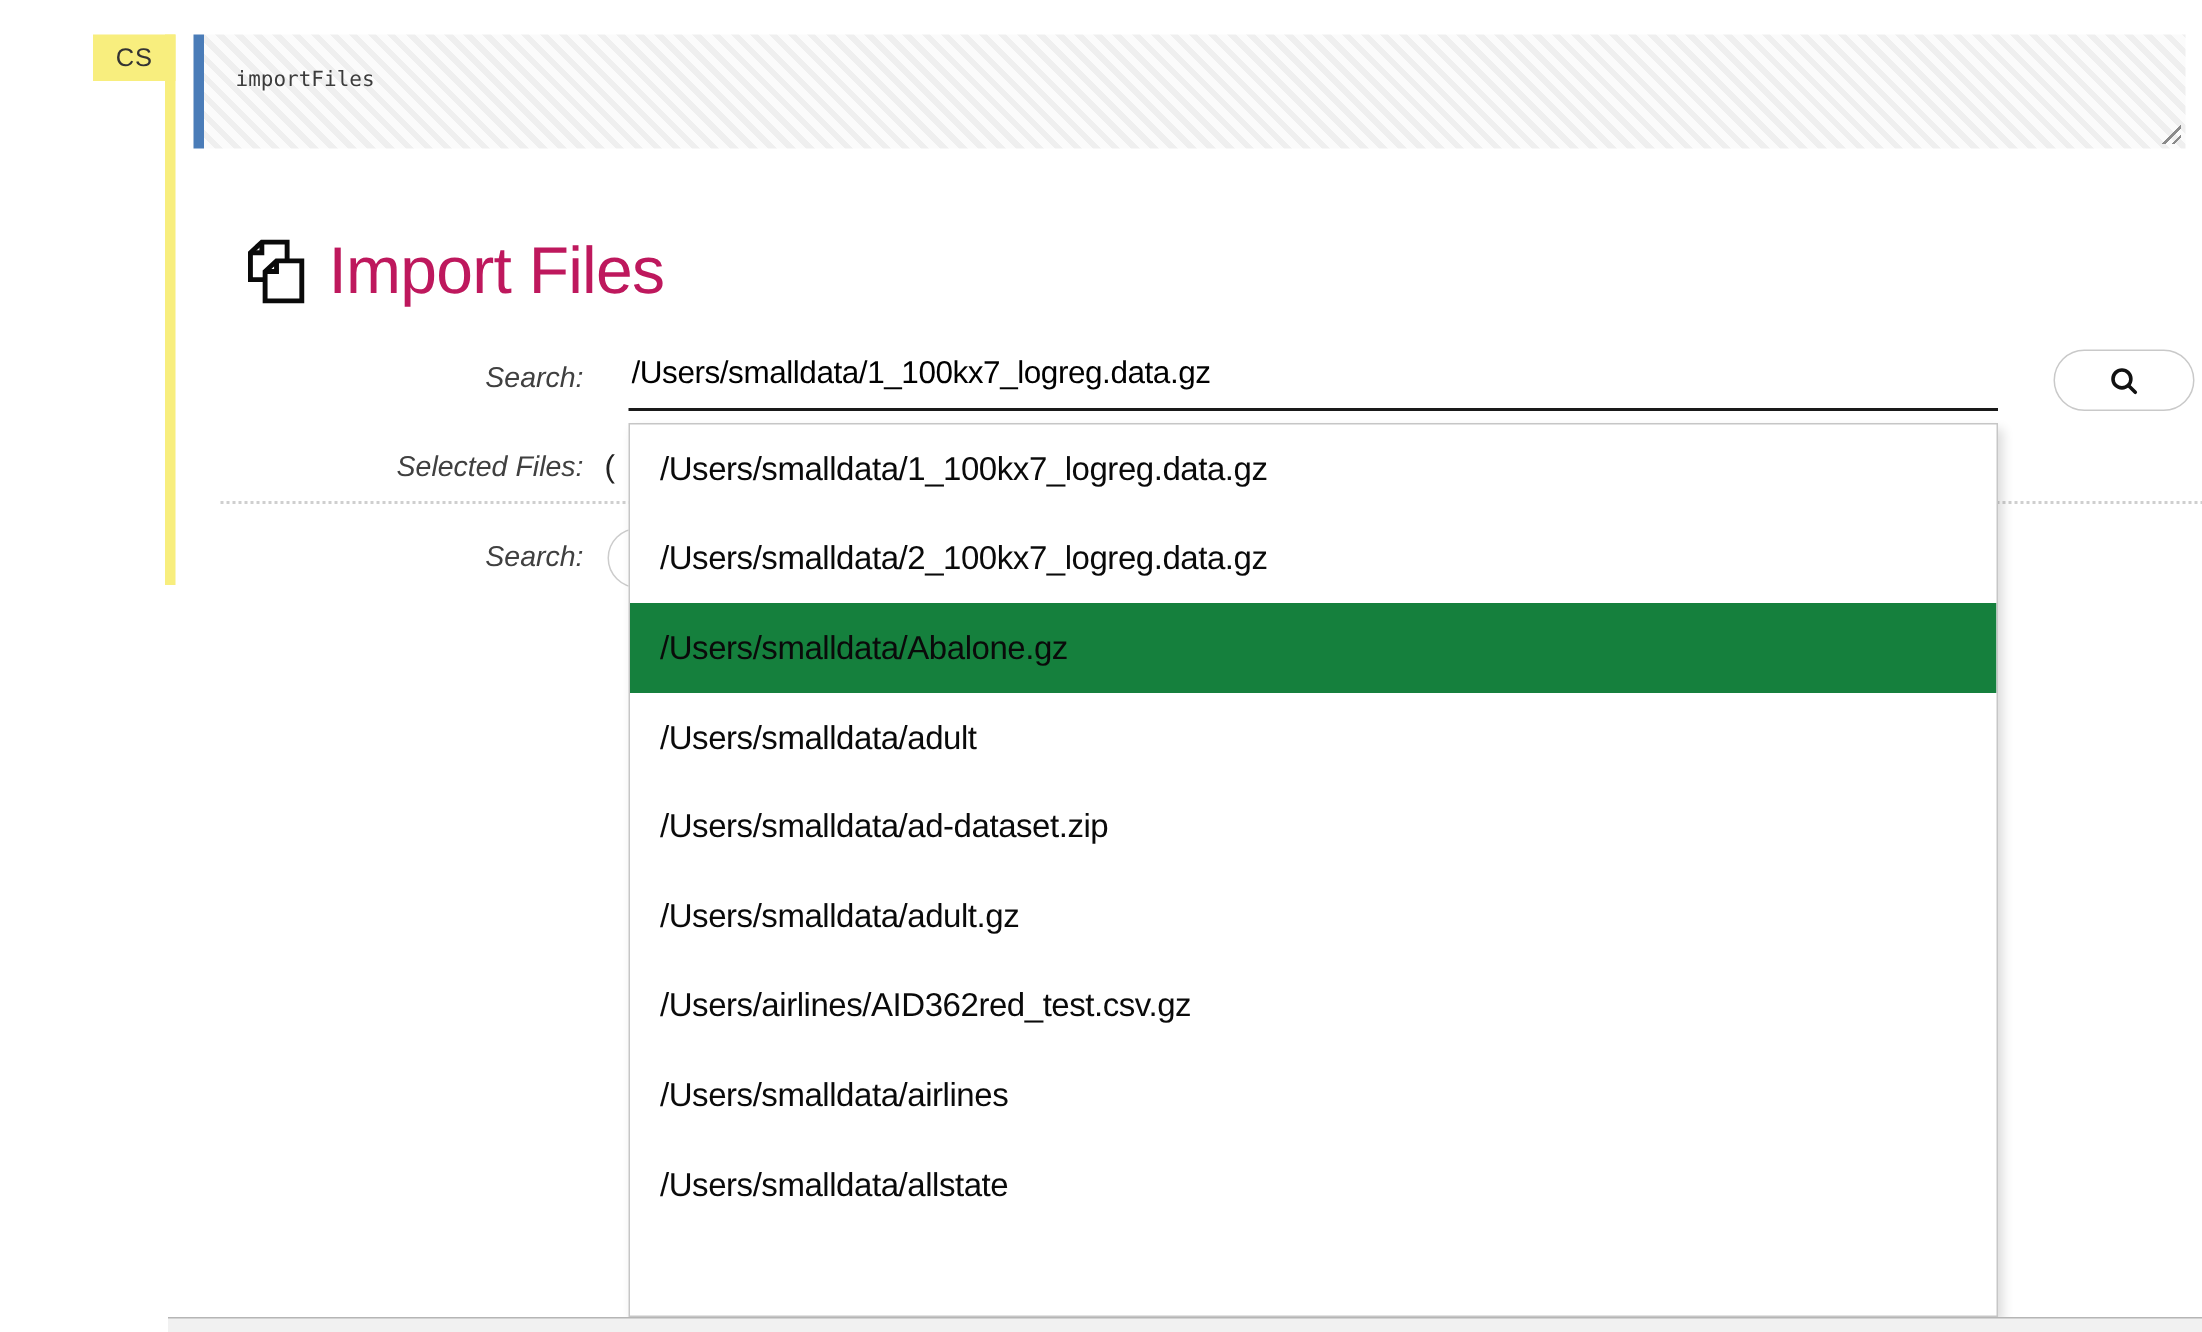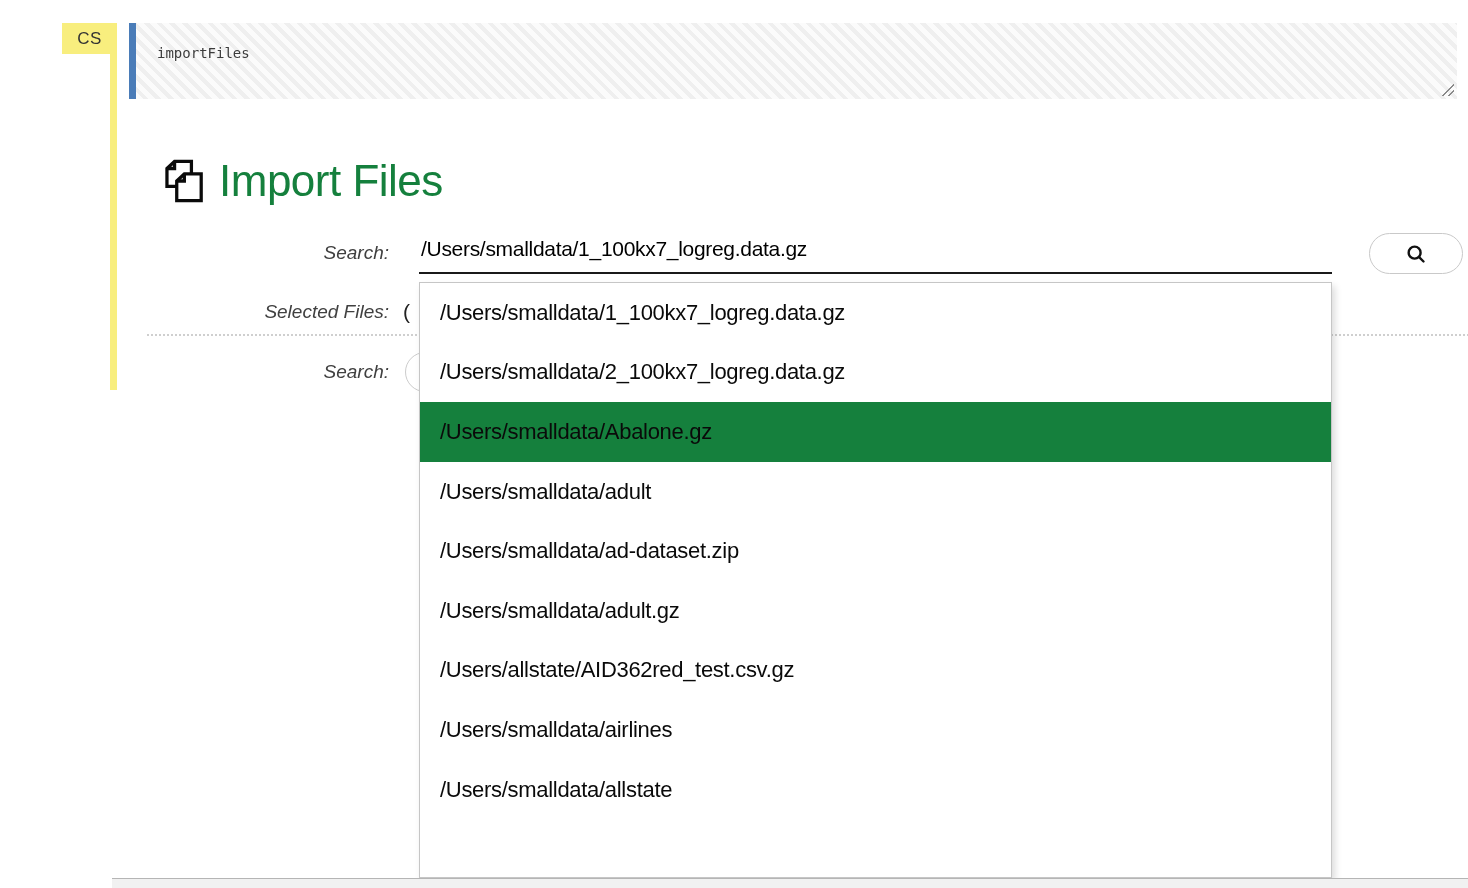--- a/index.html
+++ b/index.html
@@ -47,21 +47,21 @@
     color: #111111; cursor: pointer;
   }
 
   
   .title-row {
     position: absolute; left: 111px; top: 150px; height: 62px;
     display: flex; align-items: center; gap: 14px;
   }
   .files-icon { width: 50px; height: 46px; flex: 0 0 auto; }
   .page-title {
-    font-size: 44px; font-weight: 500; color: #15803d; letter-spacing: -0.5px;
+    font-size: 44px; font-weight: 500; color: #be185d; letter-spacing: -0.5px;
     white-space: nowrap;
   }
 
   
   .form-label {
     position: absolute; left: 0; width: 345px; text-align: right;
     font-style: italic; font-size: 19px; color: #404040; line-height: 26px;
     white-space: nowrap;
   }
   .lbl-search   { top: 240px; }
@@ -162,19 +162,19 @@
   <div class="form-label lbl-actions">Search:</div>
   <div class="actions-pill-stub"></div>
 
   <div class="dropdown" id="dropdown">
       <div class="dropdown-item">/Users/smalldata/1_100kx7_logreg.data.gz</div>
       <div class="dropdown-item">/Users/smalldata/2_100kx7_logreg.data.gz</div>
       <div class="dropdown-item highlighted">/Users/smalldata/Abalone.gz</div>
       <div class="dropdown-item">/Users/smalldata/adult</div>
       <div class="dropdown-item">/Users/smalldata/ad-dataset.zip</div>
       <div class="dropdown-item">/Users/smalldata/adult.gz</div>
-      <div class="dropdown-item">/Users/allstate/AID362red_test.csv.gz</div>
+      <div class="dropdown-item">/Users/airlines/AID362red_test.csv.gz</div>
       <div class="dropdown-item">/Users/smalldata/airlines</div>
       <div class="dropdown-item">/Users/smalldata/allstate</div>
     </div>
 
   <div class="bottom-band"></div>
 </div>
 
 </body></html>

